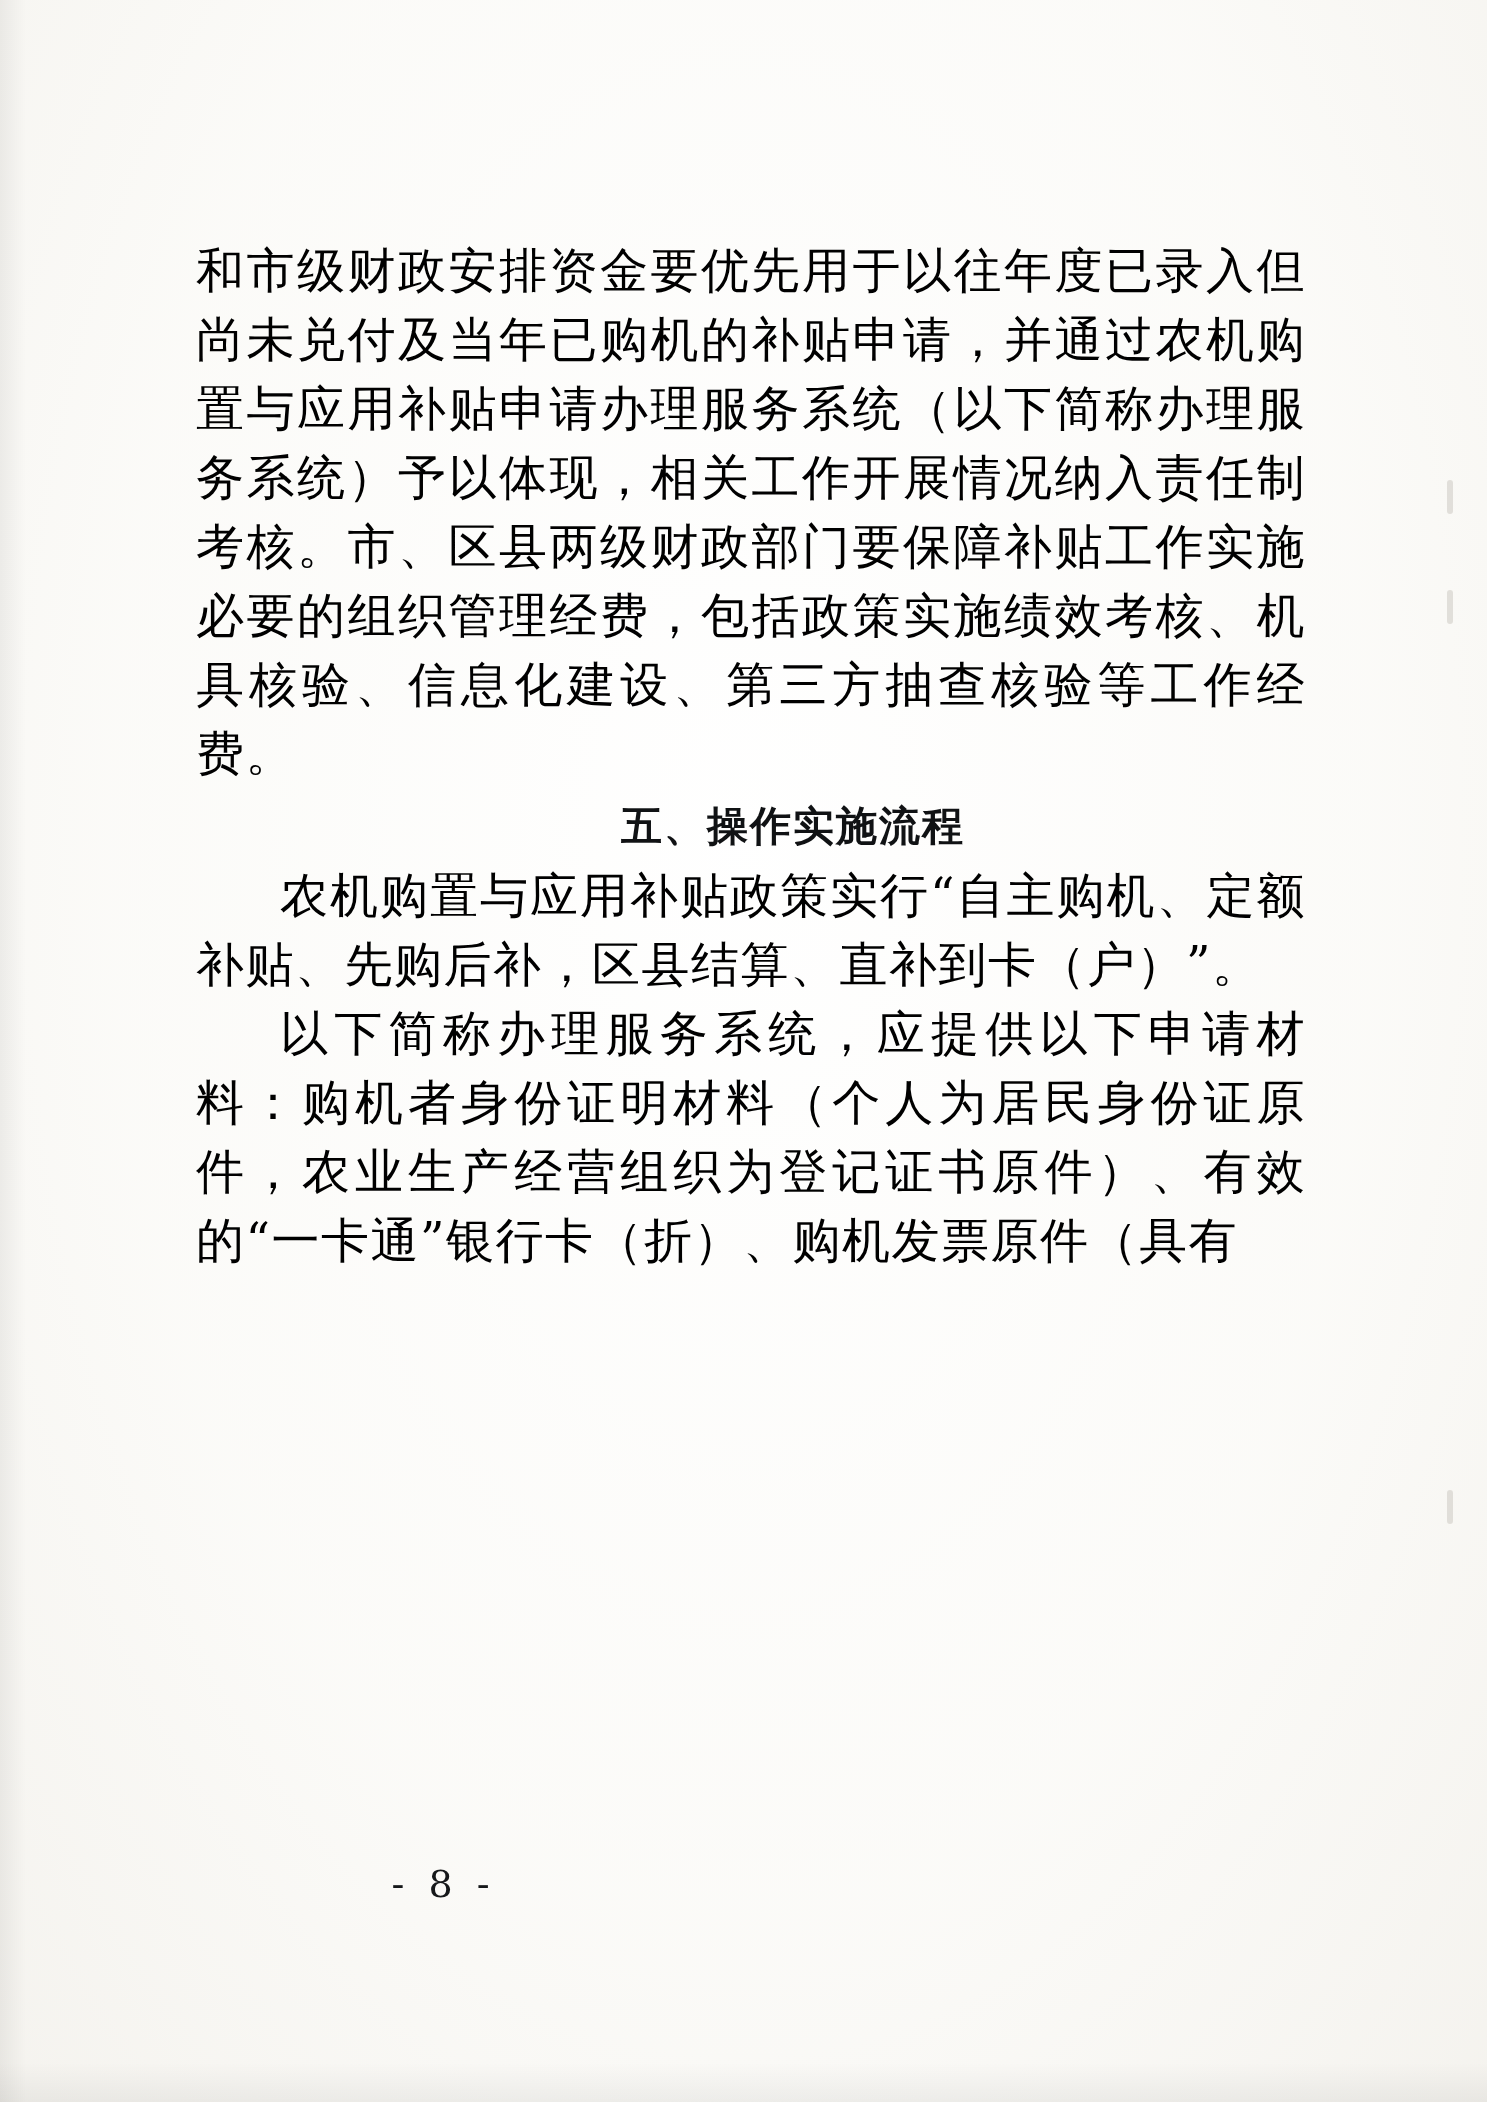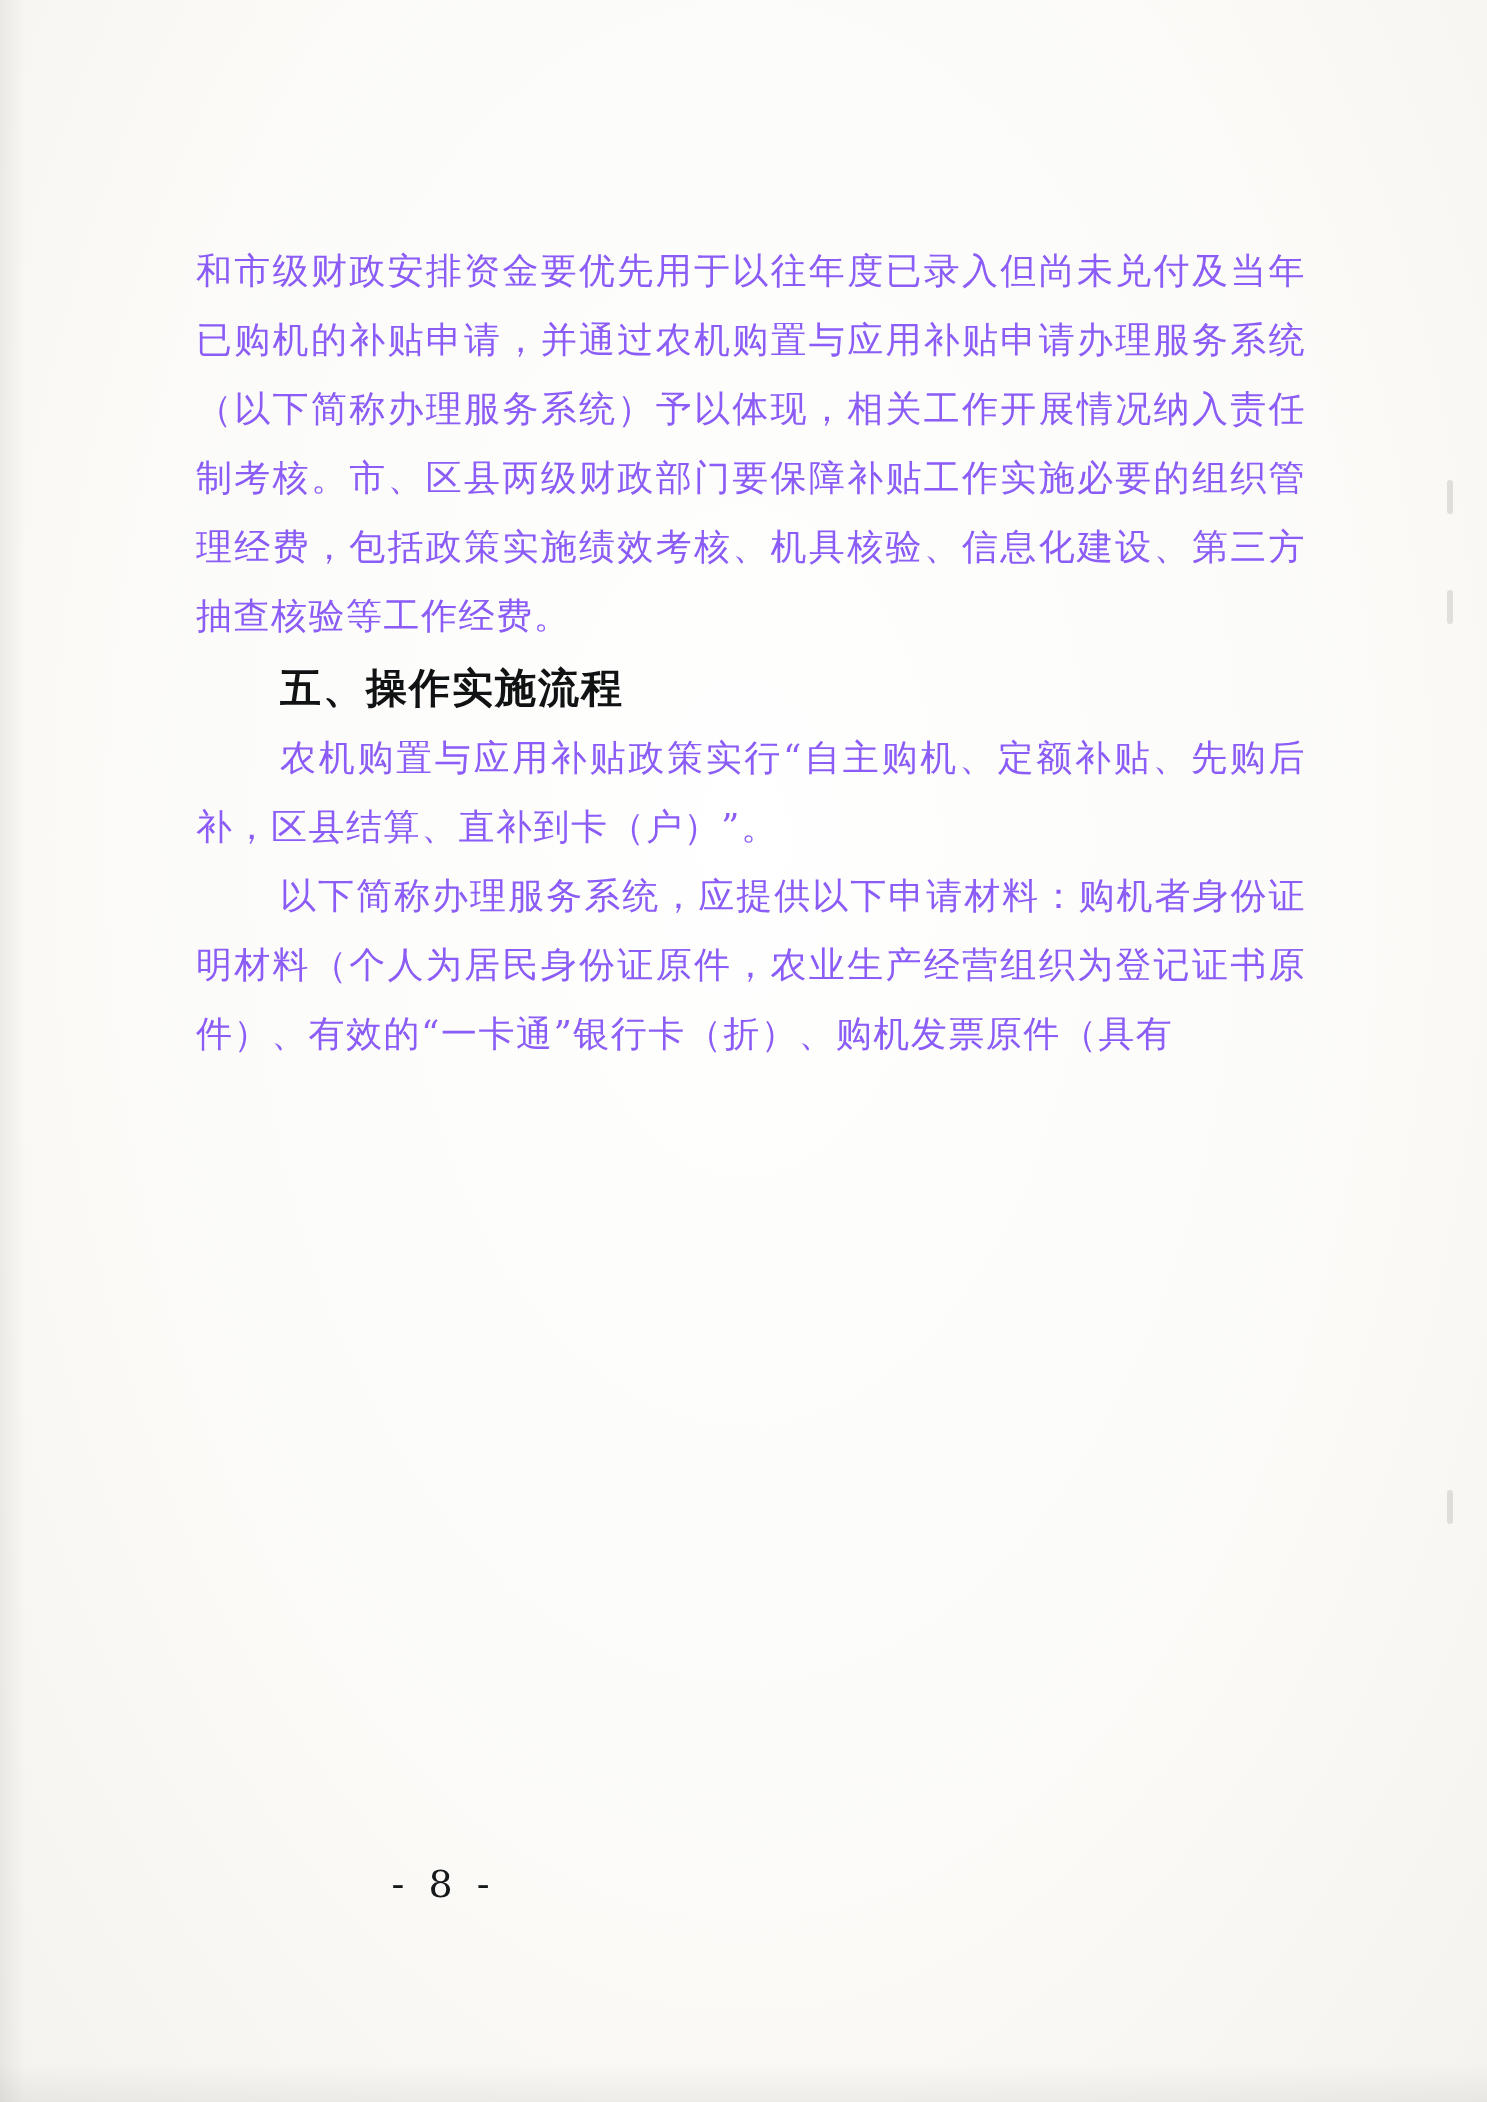--- a/index.html
+++ b/index.html
@@ -29,40 +29,41 @@
     pointer-events: none;
   }
   .content {
     position: absolute;
     left: 196px;
     top: 236px;
     width: 1110px;
   }
   p.para {
     margin: 0 0 0 0;
-    font-size: 36px;
+    font-size: 48px;
     line-height: 69px;
     letter-spacing: 1.5px;
     text-align: justify;
     text-justify: inter-ideograph;
-    color: #8b5cf6;
+    color: #000000;
     font-family: "DejaVu Serif", "Liberation Serif", serif;
   }
   p.indent {
     text-indent: 84px;
   }
   h2.section-heading {
     margin: 0;
     font-size: 41px;
     line-height: 69px;
     letter-spacing: 2px;
     font-weight: bold;
     text-indent: 84px;
     color: #101214;
     font-family: "DejaVu Sans", "Liberation Sans", sans-serif;
+    text-align: center;
   }
   .block-gap {
     height: 4px;
   }
   .page-number {
     position: absolute;
     left: 0;
     right: 0;
     top: 1862px;
     text-align: center;

